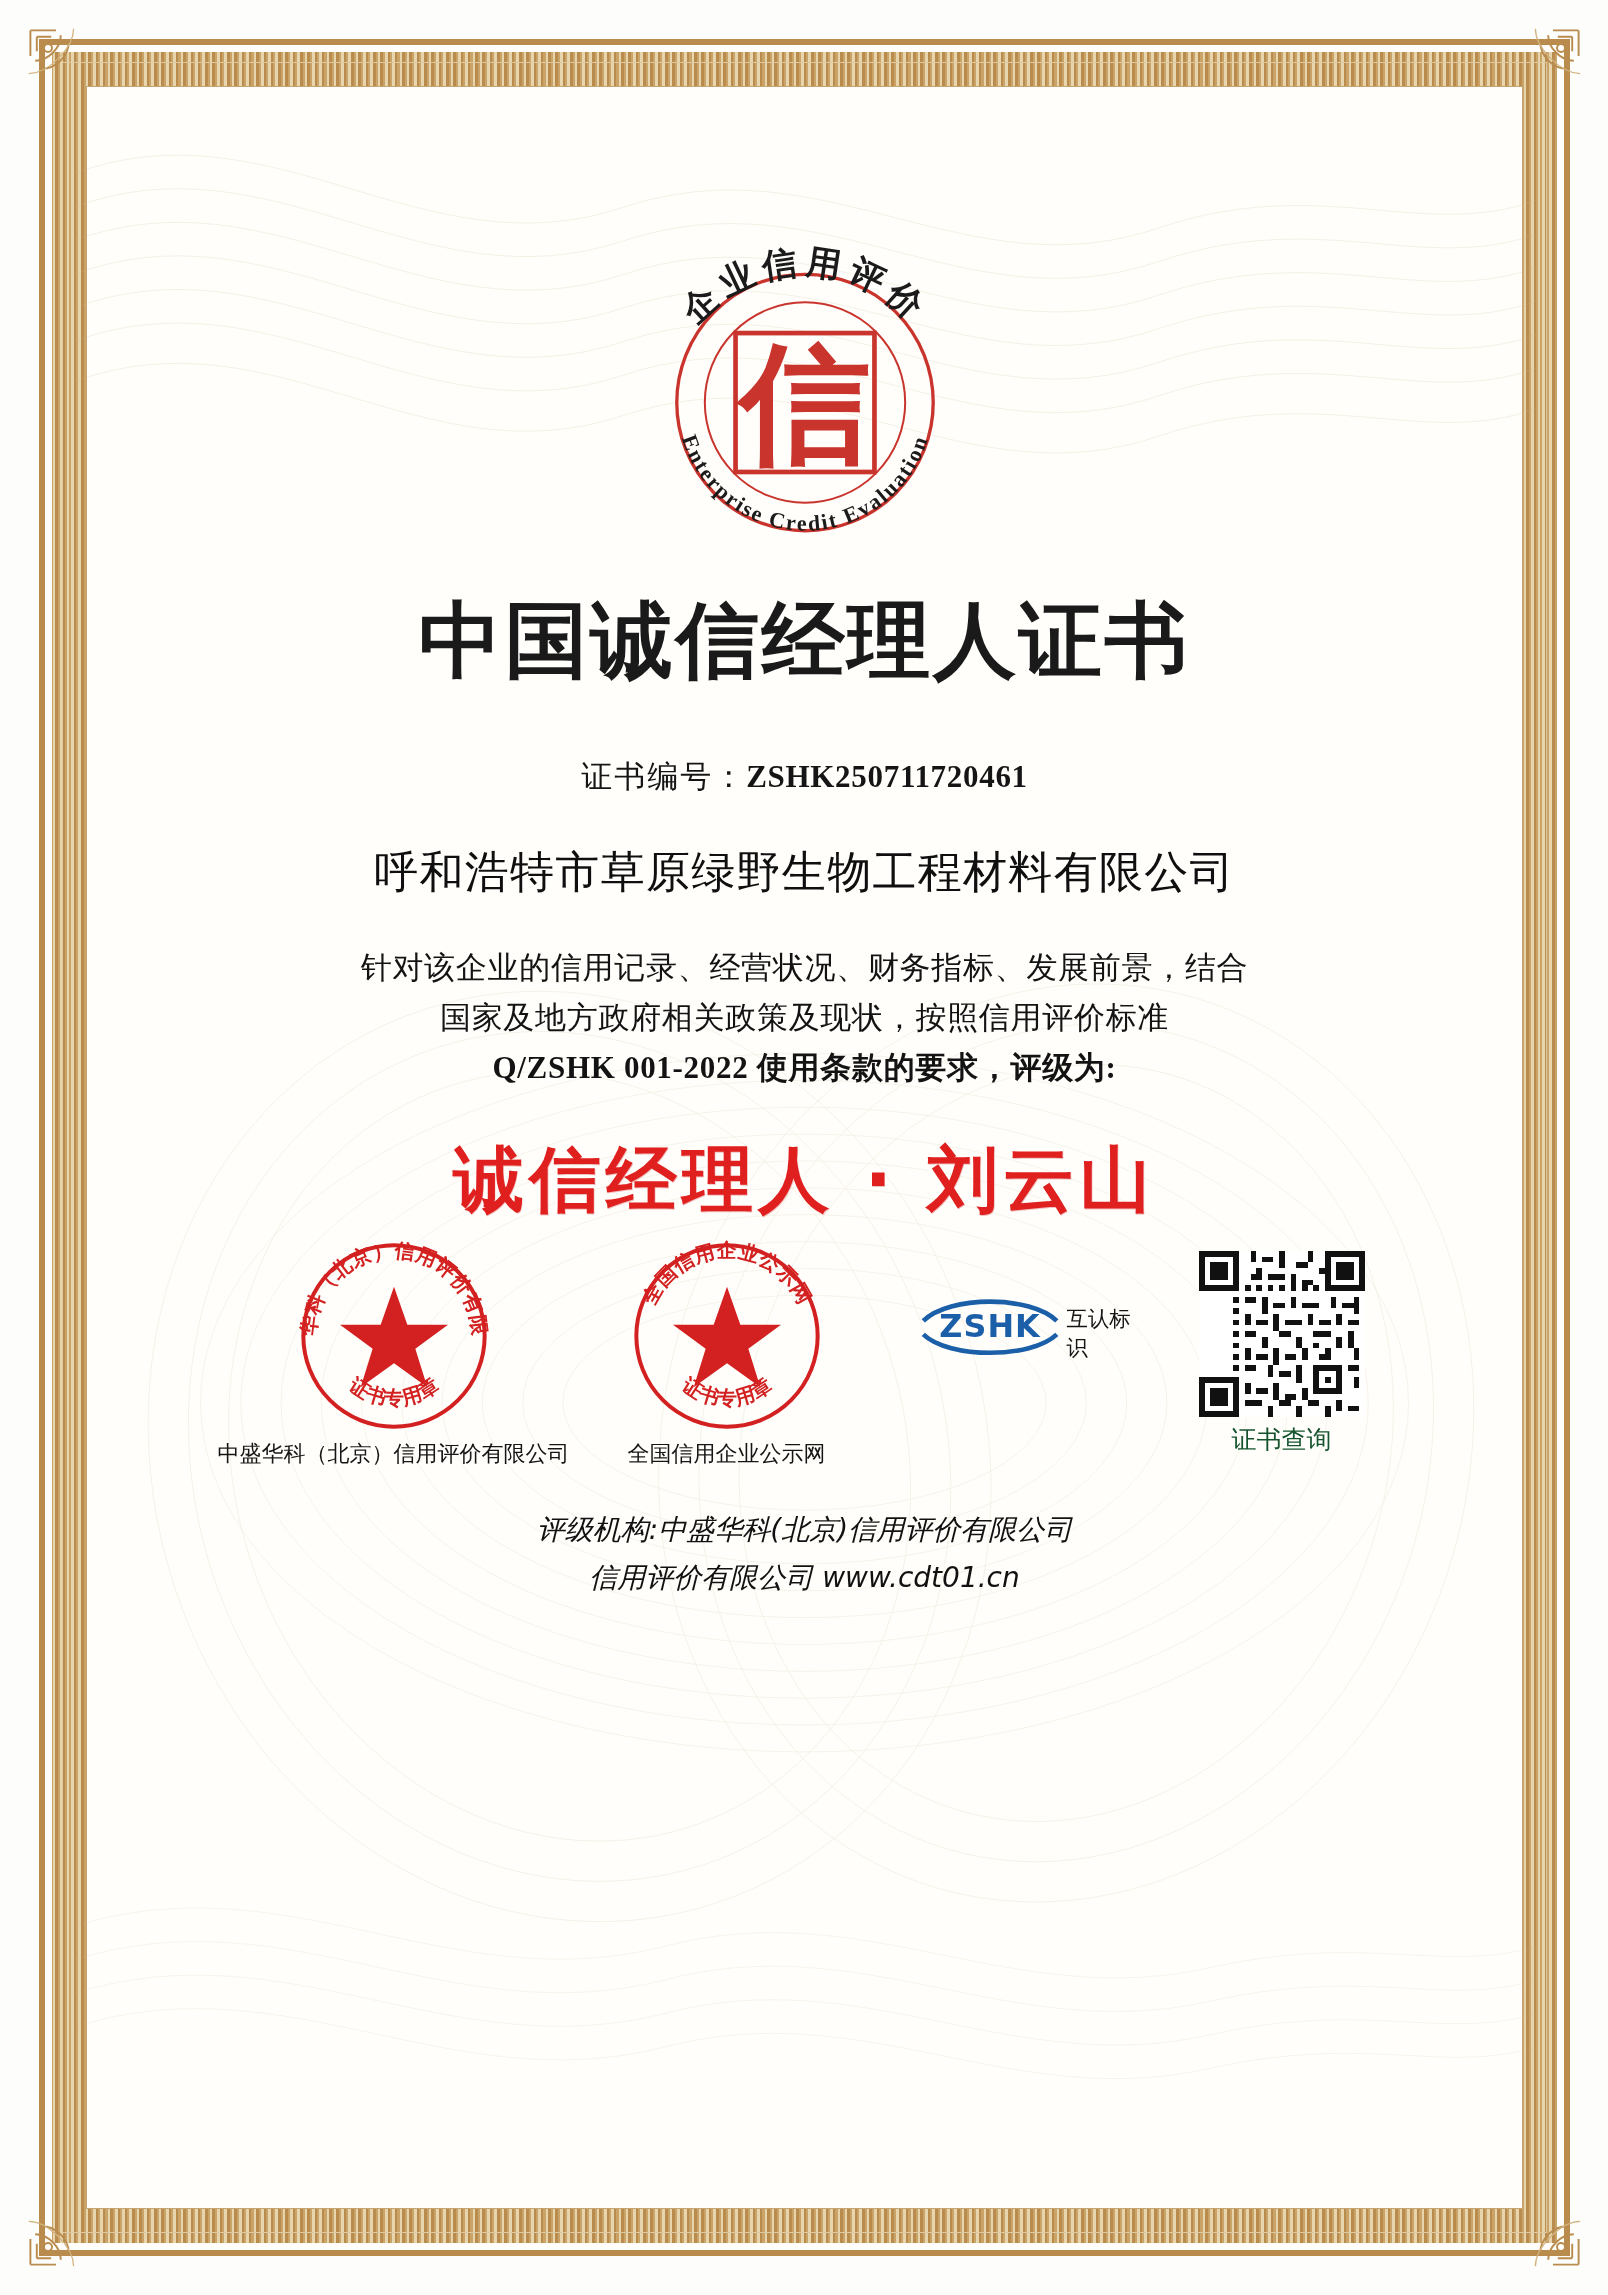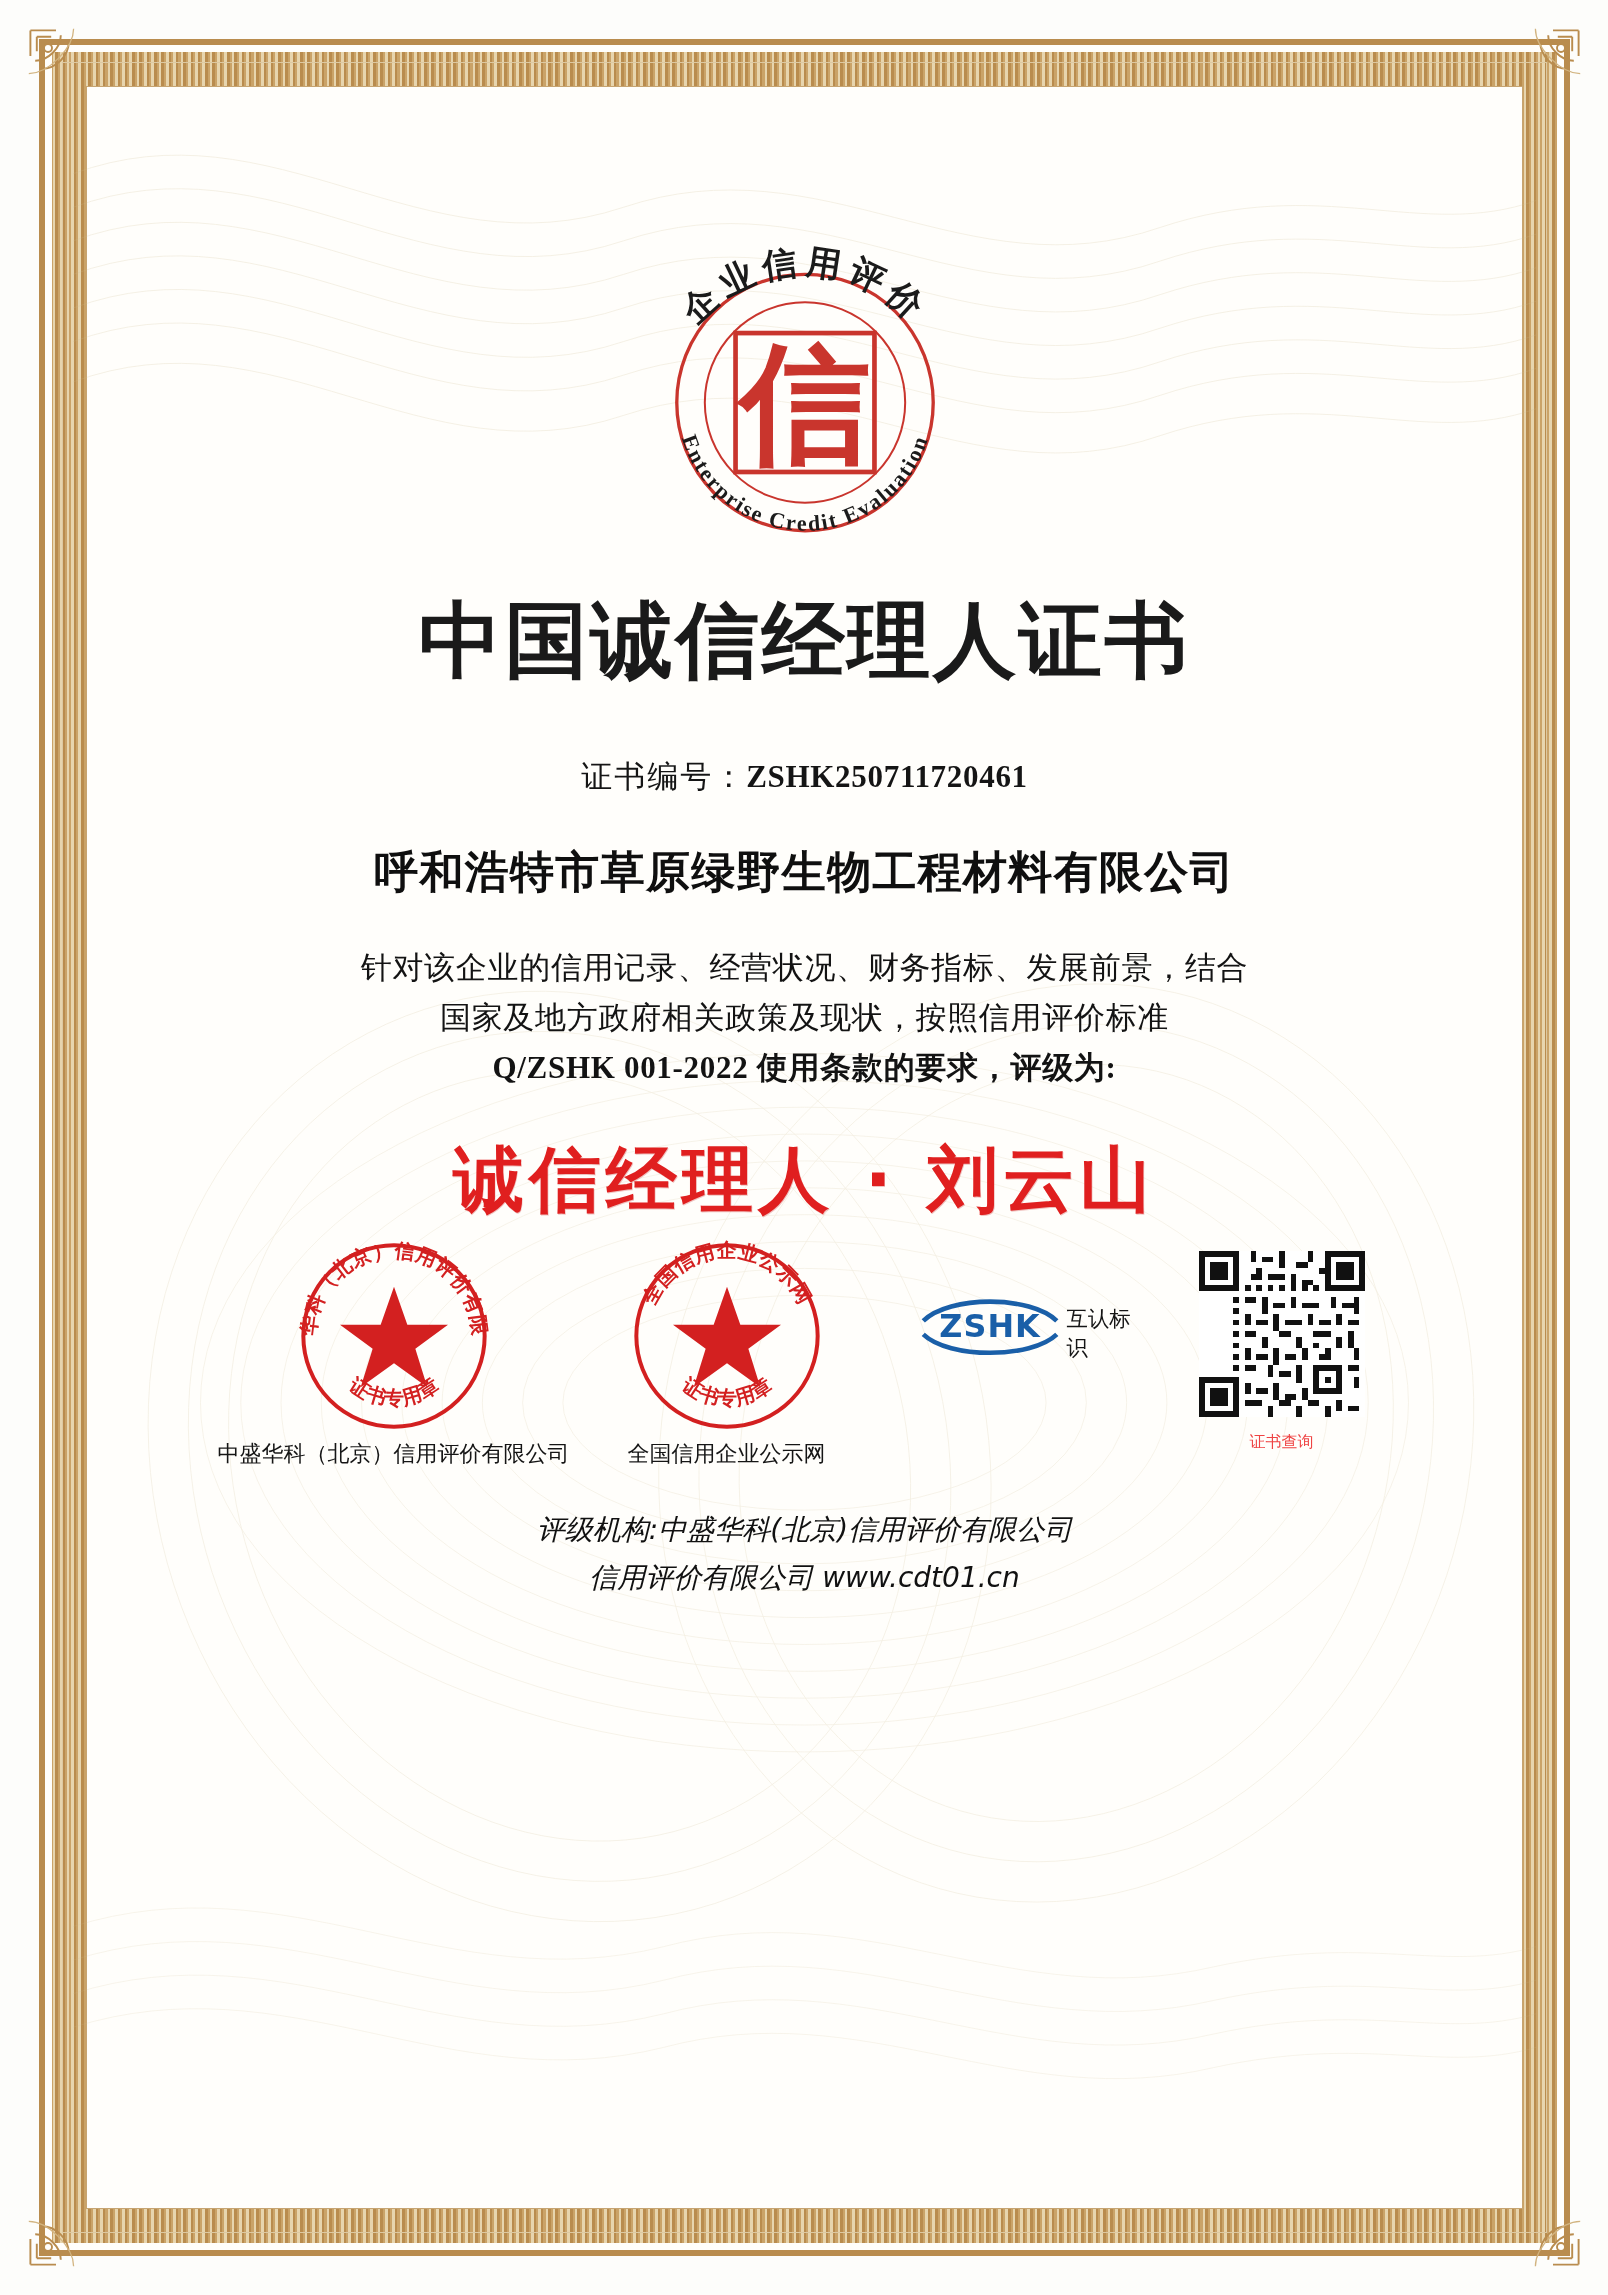--- a/index.html
+++ b/index.html
@@ -104,21 +104,21 @@
     font-size: 31px;
     color: #151515;
     letter-spacing: 0.7px;
   }
   .cert-no .lbl { letter-spacing: 2px; }
   .cert-no .val { font-weight: 700; letter-spacing: 0.7px; }
 
   .company {
     margin-top: 45px;
     font-family: "DejaVu Sans", "Liberation Sans", sans-serif;
-    font-weight: 700;
+    font-weight: 400;
     font-size: 44px;
     color: #0f0f0f;
     letter-spacing: 1.3px;
     text-align: left;
   }
 
   .body-text {
     margin-top: 41px;
     width: 1209px;
     text-align: center;
@@ -182,24 +182,24 @@
     margin-top: 20px;
     font-family: "DejaVu Sans", "Liberation Sans", sans-serif;
     font-size: 21.4px;
     color: #151515;
   }
 
   .qr-block { width: 220px; display: flex; flex-direction: column; align-items: center; padding-top: 14.7px; }
   .qr { width: 166px; height: 166px; }
   .qr svg { width: 100%; height: 100%; display: block; }
   .qr-caption {
-    margin-top: 15px;
-    font-family: "DejaVu Sans", "Liberation Sans", sans-serif;
-    font-size: 16px;
-    color: #ef4444;
+    margin-top: 6px;
+    font-family: "DejaVu Sans", "Liberation Sans", sans-serif;
+    font-size: 25px;
+    color: #14532d;
   }
 
   .footer {
     margin-top: 37px;
     text-align: center;
     font-family: "DejaVu Sans", "Liberation Sans", sans-serif;
     font-size: 28px;
     color: #111;
     line-height: 1.72;
   }

